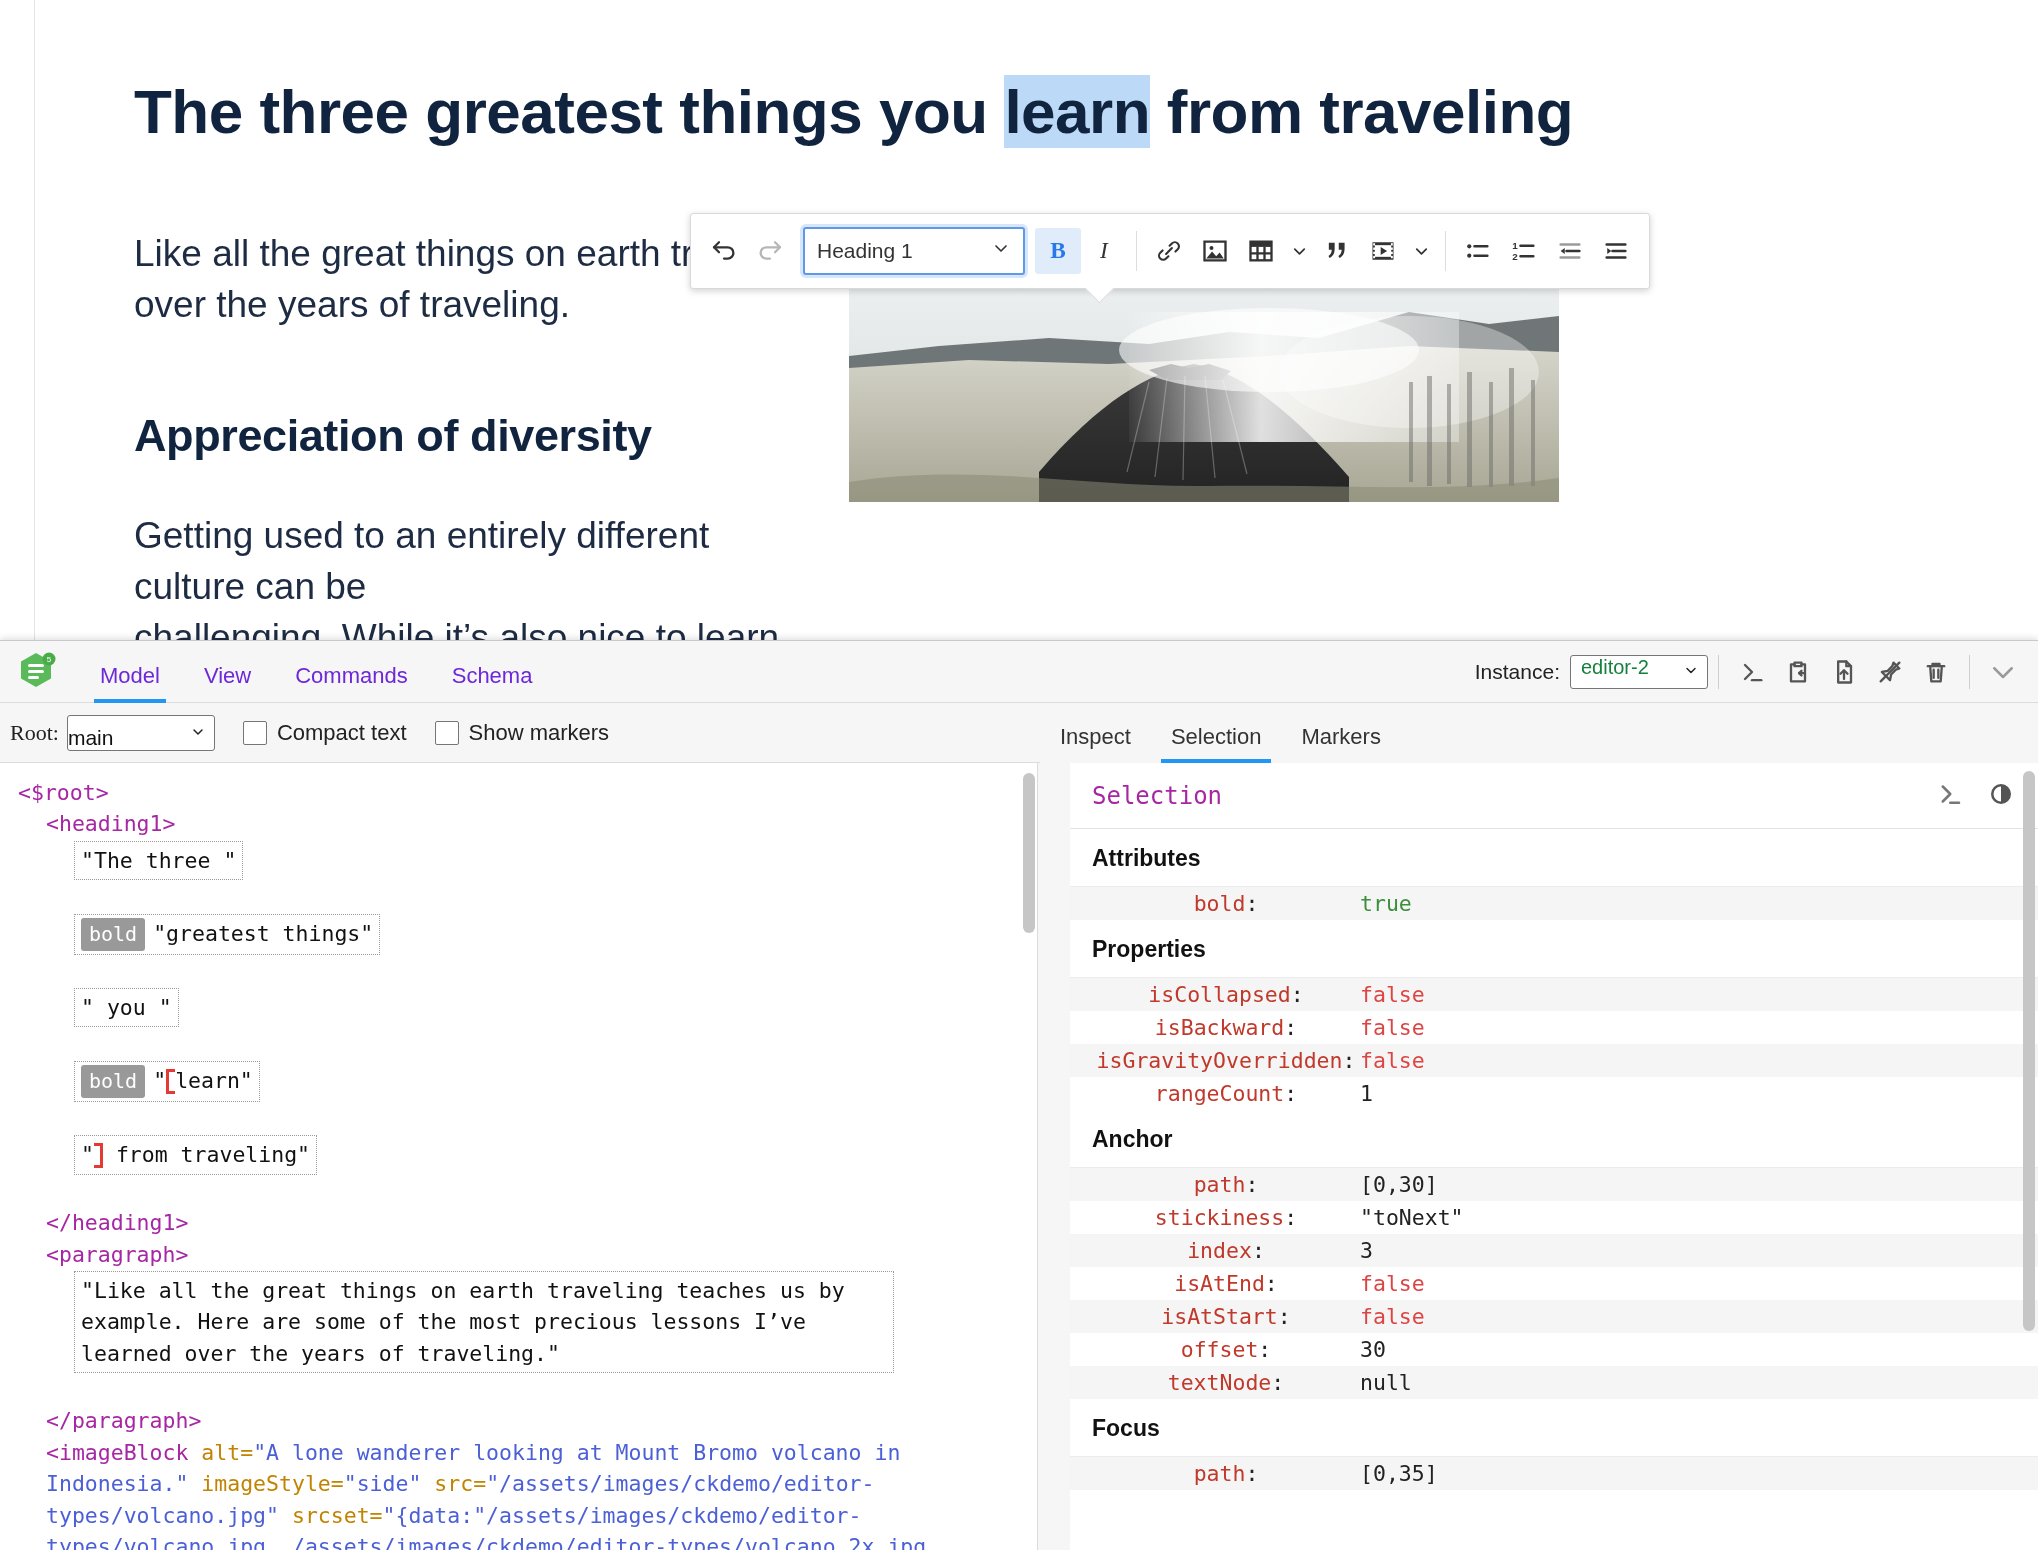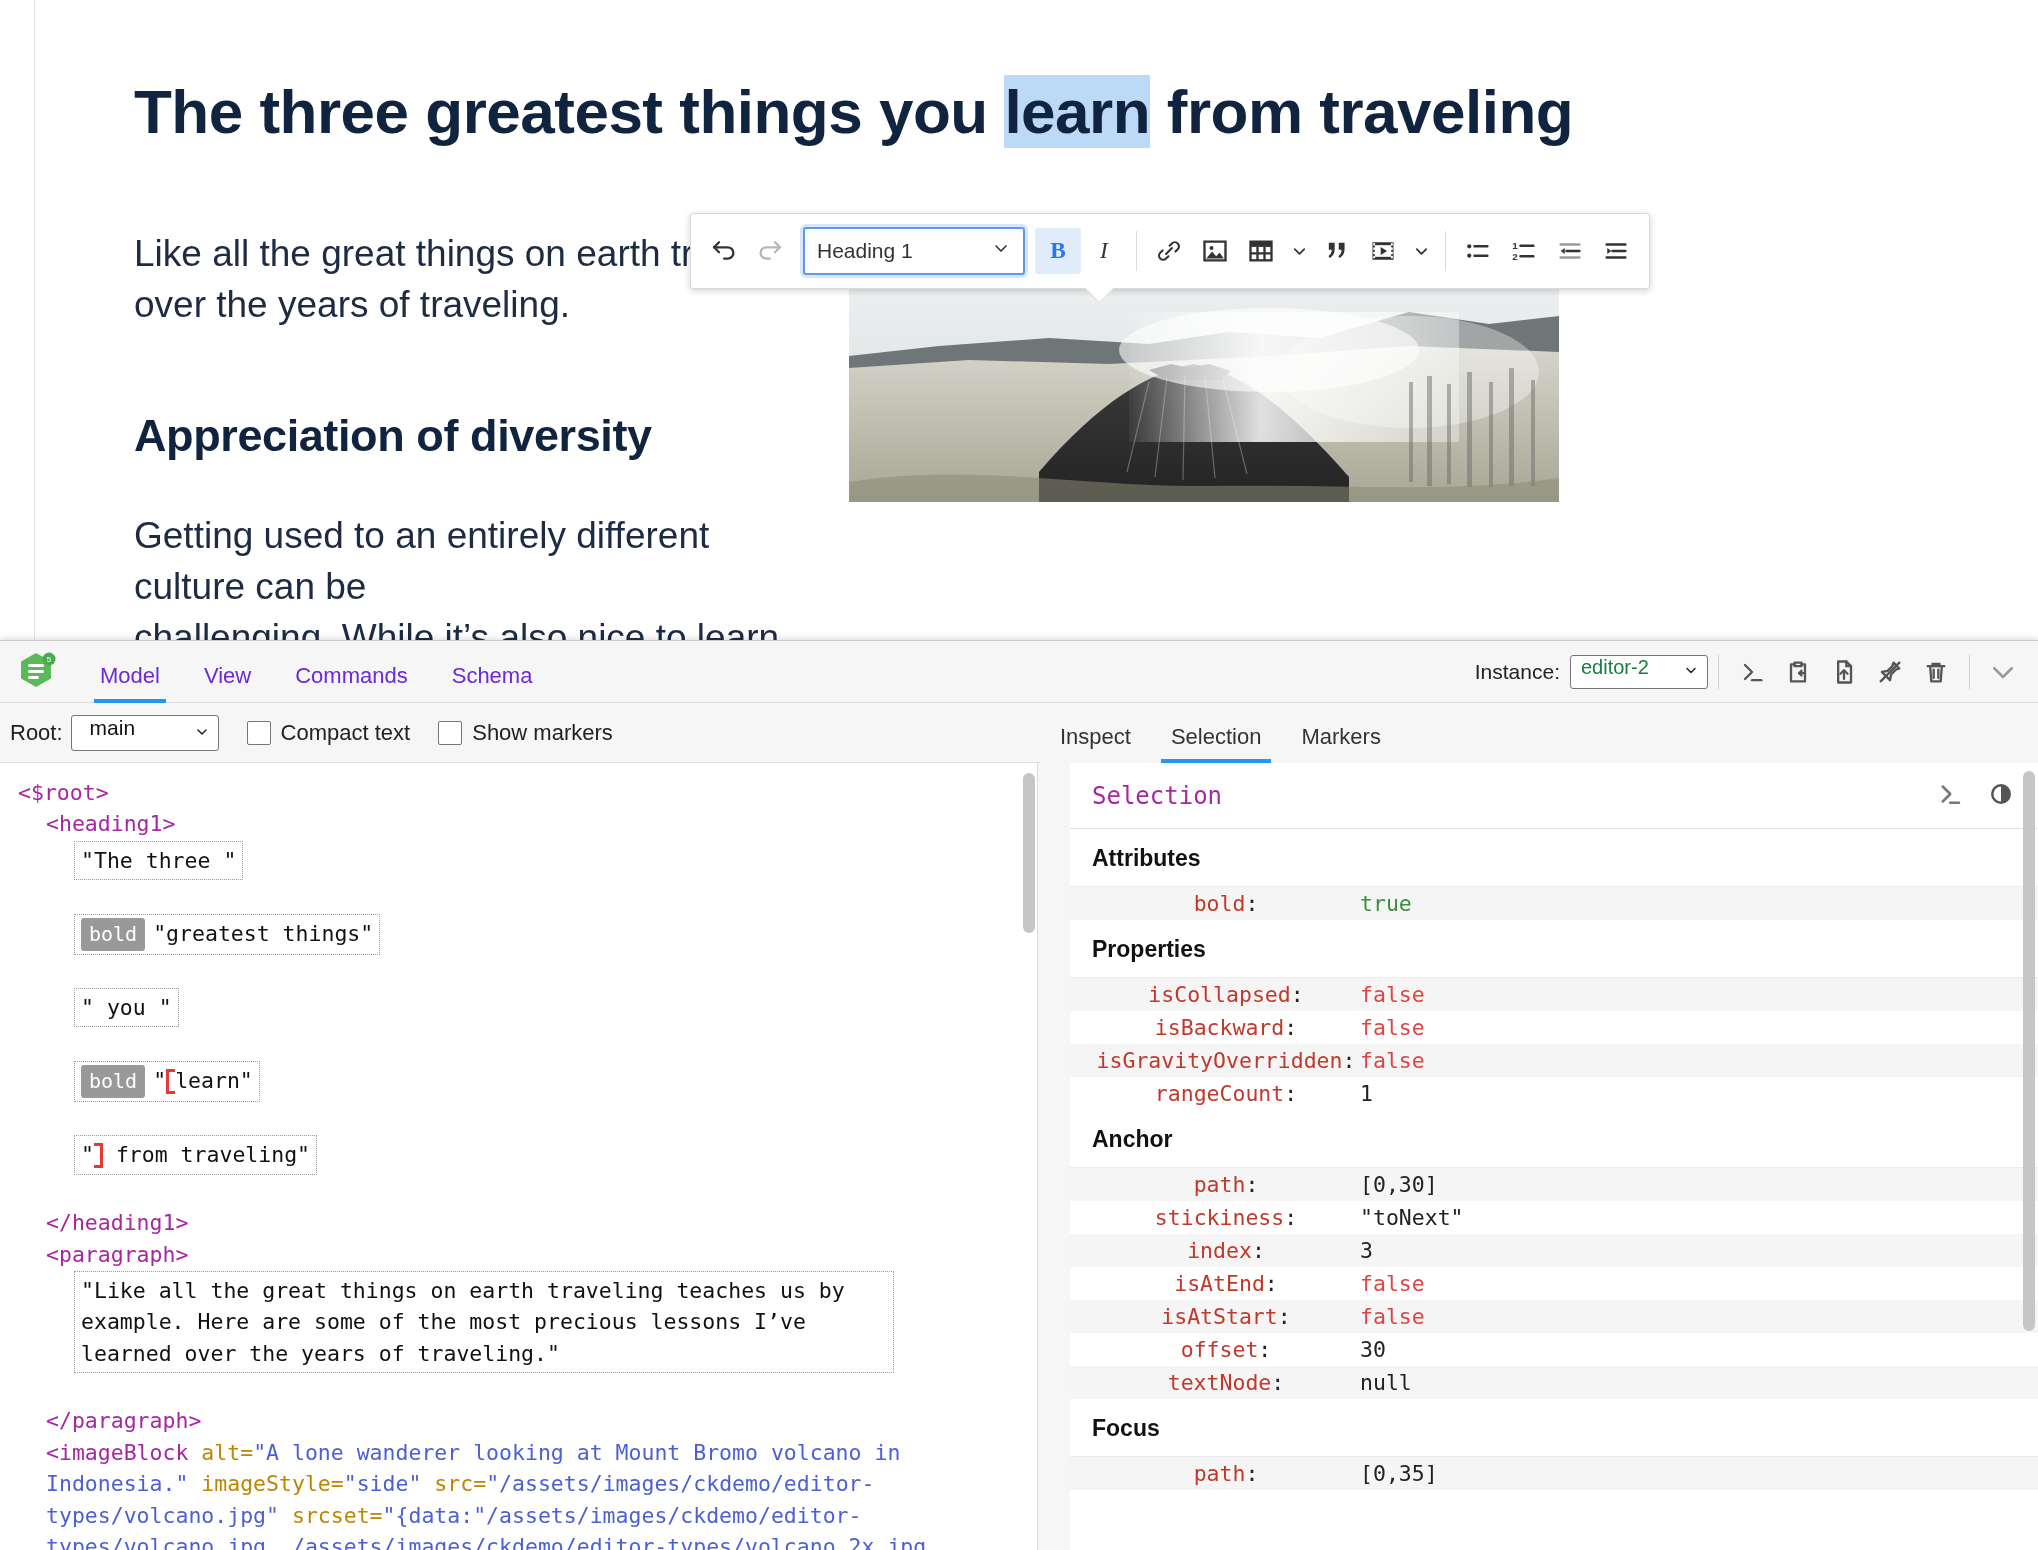--- a/index.html
+++ b/index.html
@@ -157,24 +157,24 @@
   .ic-btn{width:46px;height:46px;display:flex;align-items:center;justify-content:center;cursor:pointer;color:#555;}
   .vsep{width:1px;height:34px;background:#cfcfcf;margin:0 10px;}
 
   
   .insp-sub {
     height:60px;display:flex;align-items:center;
     border-bottom:1px solid #dcdcdc;background:#f6f6f6;
     padding-left:10px;
     position:relative;
   }
-  .root-label{font-size:22px;color:#222;margin-right:8px;}
+  .root-label{font-size:22px;color:#222;margin-right:8px;font-family:Liberation Serif, serif;}
   .root-select{
     position:relative;width:148px;height:36px;border:1px solid #767676;border-radius:3px;
-    background:#fff;display:flex;align-items:flex-start;padding:0 18px;font-size:21px;color:#111;cursor:pointer;
+    background:#fff;display:flex;align-items:flex-end;padding:0 0;font-size:21px;color:#111;cursor:pointer;
   }
   .root-select .cv{position:absolute;right:8px;top:50%;transform:translateY(-50%);}
   .chk-wrap{display:flex;align-items:center;margin-left:28px;cursor:pointer;}
   .chk{width:24px;height:24px;border:1px solid #767676;border-radius:2px;background:#fff;margin-right:10px;}
   .chk-lbl{font-size:22px;color:#222;}
 
   .insp-sub-right{
     position:absolute;left:1040px;top:0;right:0;height:60px;display:flex;align-items:flex-end;
     background:#f6f6f6;
   }

